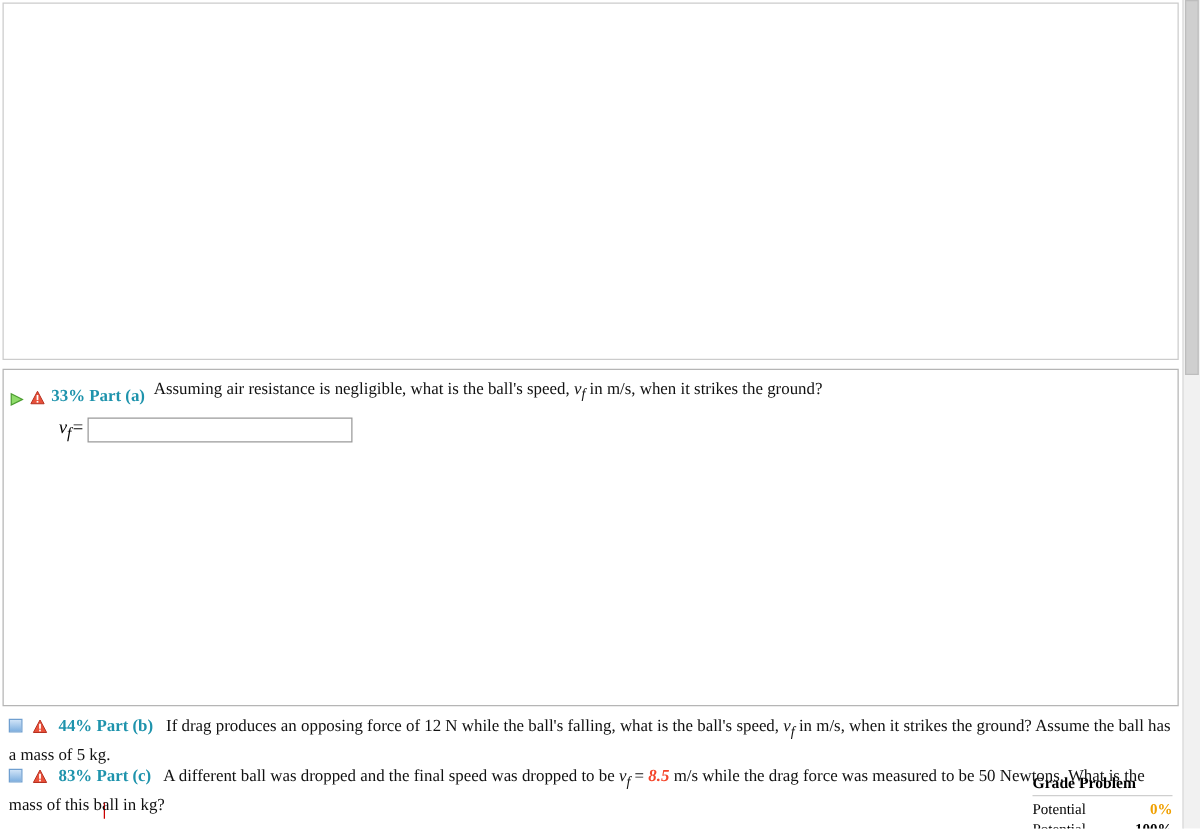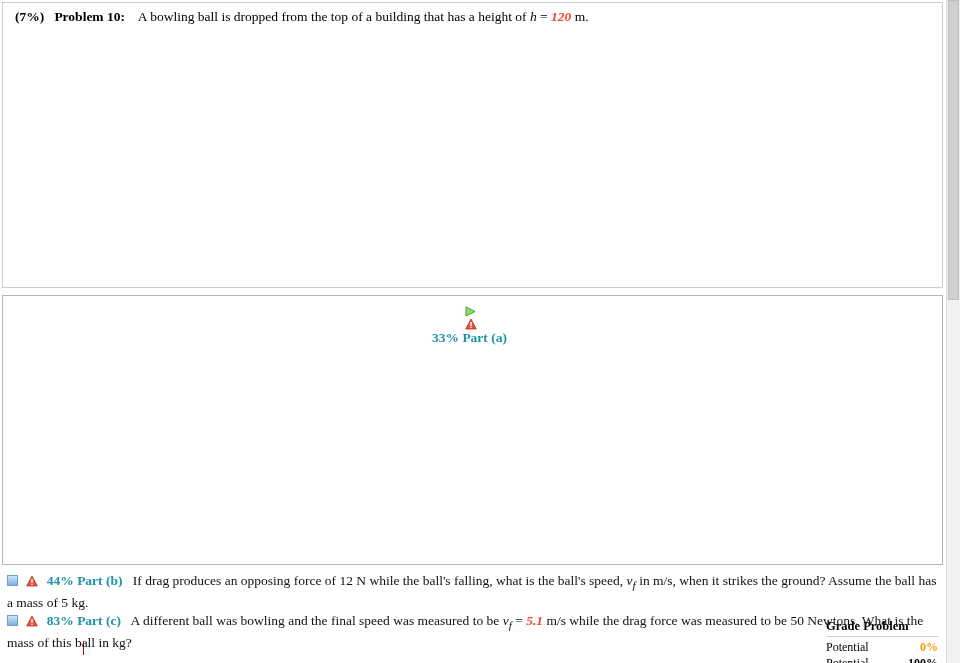--- a/index.html
+++ b/index.html
@@ -67,25 +67,24 @@
   
   .part-a-panel {
     position: absolute;
     left: 2px; top: 295px; width: 941px; height: 270px;
     box-sizing: border-box;
     border: 1px solid #b5b5b5;
     background: #ffffff;
   }
   .part-head {
     display: flex;
-    align-items: center;
+    align-items: flex-end;
     padding: 7px 4px 0 5px;
     font-size: 13.5px;
     line-height: 15px;
-    flex-direction: column;
   }
   .tri-icon {
     width: 11px; height: 11px;
     margin: 2px 5px 0 0;
     flex: 0 0 auto;
   }
   .sq-icon {
     width: 11px; height: 11px;
     margin: 3px 5px 0 0;
     flex: 0 0 auto;
@@ -178,52 +177,52 @@
   }
 </style>
 </head>
 <body>
 
 <div id="page">
 
   <div class="outer-frame"></div>
 
   <div class="problem-panel">
-    <div class="problem-statement">
-      <span class="pct">(7%)</span>
-      &nbsp;
-      <span class="prob-label">Problem 10:</span>
-      &nbsp;&nbsp;
-      <span>A bowling ball is dropped from the top of a building that has a height of</span>
-      <span class="var-italic">h</span>
-      <span>=</span>
-      <span class="redval">120</span>
-      <span>m.</span>
-    </div>
     <div class="figure-area"></div>
   </div>
 
   <div class="part-a-panel">
 
     <div class="part-head">
       <span class="tri-icon">
         <svg viewBox="0 0 11 11" width="11" height="11">
           <polygon points="1,1 10,5.5 1,10" fill="#8fdc6a" stroke="#4e9e33" stroke-width="1"></polygon>
         </svg>
       </span>
       <span class="warn-icon">
         <svg viewBox="0 0 12 12" width="12" height="12">
           <polygon points="6,1 11.3,11 0.7,11" fill="#e8503a" stroke="#b53020" stroke-width="0.8"></polygon>
           <rect x="5.3" y="4" width="1.4" height="4" fill="#ffffff"></rect>
           <rect x="5.3" y="8.7" width="1.4" height="1.4" fill="#ffffff"></rect>
         </svg>
       </span>
       <span class="part-pct">33% Part (a)</span>
-    </div>
-
+      <span class="part-text">
+        <span>Assuming air resistance is negligible, what is the ball's speed,</span>
+        <span class="var-italic">v</span><sub class="var-italic">f</sub>
+        <span>in m/s, when it strikes the ground?</span>
+      </span>
+    </div>
+
+    <div class="answer-row">
+      <span class="answer-label">
+        <span class="var-italic">v</span><sub class="var-italic">f</sub><span>=</span>
+      </span>
+      <input class="answer-input" type="text" value="" style="">
+    </div>
     <div class="caret"></div>
 
     <div class="grade">
       <h4>Grade Problem</h4>
       <hr>
       <div class="g-row">
         <span>Potential</span>
         <span class="v or">0%</span>
       </div>
       <div class="g-row">
@@ -259,24 +258,24 @@
       <span class="sq-icon" style="display:inline-block;vertical-align:-1px;"></span>
       <span class="warn-icon" style="display:inline-block;vertical-align:-2px;">
         <svg viewBox="0 0 12 12" width="12" height="12">
           <polygon points="6,1 11.3,11 0.7,11" fill="#e8503a" stroke="#b53020" stroke-width="0.8"></polygon>
           <rect x="5.3" y="4" width="1.4" height="4" fill="#ffffff"></rect>
           <rect x="5.3" y="8.7" width="1.4" height="1.4" fill="#ffffff"></rect>
         </svg>
       </span>
       <span class="part-pct">83% Part (c)</span>
       <span class="part-text">
-        <span>A different ball was bowling and the final speed was measured to be</span>
+        <span>A different ball was dropped and the final speed was dropped to be</span>
         <span class="var-italic">v</span><sub class="var-italic">f</sub>
         <span>=</span>
-        <span class="redval">5.1</span>
+        <span class="redval">8.5</span>
         <span>m/s while the drag force was measured to be 50 Newtons. What is the mass of this ball in kg?</span>
       </span>
     </div>
   </div>
 
   <div class="v-scrollbar">
     <div class="thumb"></div>
   </div>
 
 </div>

